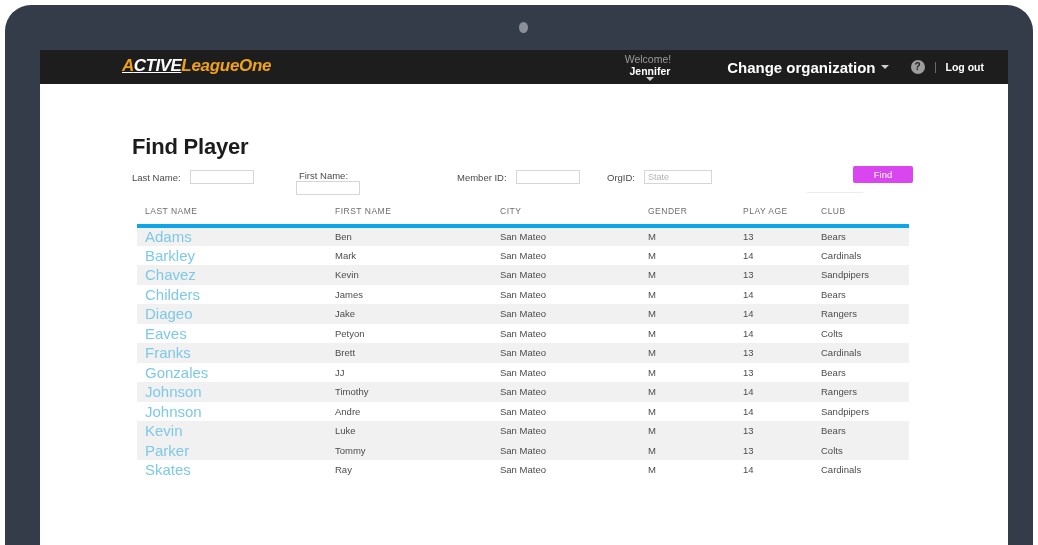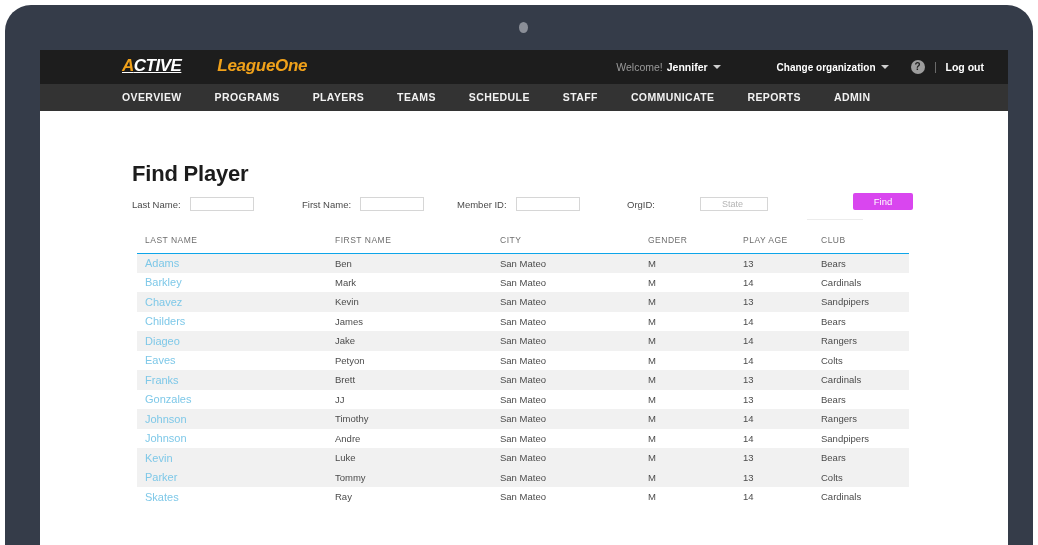--- a/index.html
+++ b/index.html
@@ -49,49 +49,50 @@
     font-size: 17px;
     letter-spacing: -0.3px;
     white-space: nowrap;
   }
   #logo .logo-active {
     color: #ffffff;
     letter-spacing: -0.5px;
     text-decoration: underline;
   }
   #logo .logo-active .logo-a { color: #f0a11a; }
-  #logo .logo-league { color: #f0a11a; font-weight: bold; margin-left: 36px; }
+  #logo .logo-league { color: #f0a11a; font-weight: bold; }
 
   #header-right {
     position: absolute;
     right: 24px; top: 0;
     height: 34px;
     display: flex;
     align-items: center;
     gap: 0px;
     white-space: nowrap;
   }
   .hdr-item {
     color: #d4d4d4;
     font-size: 10.5px;
     display: flex;
     align-items: center;
+    flex-direction: column;
   }
   .hdr-welcome { color: #9a9a9a; font-size: 10.5px; }
   .hdr-user { color: #ffffff; font-weight: bold; font-size: 10.5px; margin-left: 4px; }
   .caret {
     display: inline-block;
     margin-left: 5px;
     width: 0; height: 0;
     border-left: 4px solid transparent;
     border-right: 4px solid transparent;
     border-top: 4px solid #cfcfcf;
   }
   .hdr-org {
-    color: #ffffff; font-weight: bold; font-size: 10px;
+    color: #ffffff; font-weight: bold; font-size: 15px;
     margin-left: 24px; display: flex; align-items: center; padding-left: 32px;
   }
   #help-icon {
     margin-left: 22px;
     width: 14px; height: 14px;
     border-radius: 50%;
     background: #9d9d9d;
     color: #1d1d1d;
     font-size: 10px;
     font-weight: bold;
@@ -160,28 +161,28 @@
     margin-right: 9px;
     white-space: nowrap;
   }
   .field-input {
     width: 64px; height: 14px;
     border: 1px solid #d6d6d6;
     background: #ffffff;
     font-size: 9px;
     font-family: "Liberation Sans", sans-serif;
     color: #333;
-    padding: 0 21px;
+    padding: 0 3px;
     outline: none;
   }
   .field-input::placeholder { color: #b4b4b4; }
   #field-last  { left: 0px; }
-  #field-first { left: 170px; }
+  #field-first { left: 164px; flex-direction: column; }
   #field-member{ left: 325px; }
-  #field-org   { left: 495px; gap: 36px; }
+  #field-org   { left: 475px; }
   #field-org .field-input { width: 68px; }
 
   #faint-line {
     position: absolute;
     left: 675px; top: 22px;
     width: 56px; height: 1px;
     background: #ececec;
   }
 
   #find-button {
@@ -205,38 +206,38 @@
     border-collapse: collapse;
     table-layout: fixed;
   }
   #results-table th {
     text-align: left;
     font-size: 8.5px;
     font-weight: normal;
     color: #6d6d6d;
     letter-spacing: 0.5px;
     padding: 0 0 8px 8px;
-    border-bottom: 1px solid #0ea5e9;
+    border-bottom: 4px solid #0ea5e9;
     height: 22px;
     vertical-align: bottom;
   }
   #results-table td {
     font-size: 9.5px;
     color: #4c4c4c;
     padding: 0 0 0 8px;
     height: 19.5px;
     vertical-align: middle;
     white-space: nowrap;
     overflow: hidden;
   }
   #results-table tbody tr.alt { background: #f1f1f1; }
   #results-table td.lastname a {
     color: #7ec8e8;
     text-decoration: none;
-    font-size: 11px;
+    font-size: 15px;
     margin-top: 17px;
   }
   col.c-last   { width: 190px; }
   col.c-first  { width: 165px; }
   col.c-city   { width: 148px; }
   col.c-gender { width:  95px; }
   col.c-age    { width:  78px; }
   col.c-club   { width:  96px; }
 </style>
 </head>
@@ -261,31 +262,20 @@
         <div class="hdr-org">
           <span>Change organization</span>
           <span class="caret"></span>
         </div>
         <div id="help-icon">?</div>
         <div id="hdr-divider"></div>
         <div id="logout">Log out</div>
       </div>
     </div>
 
-    <div id="nav-bar">
-        <div class="nav-item active">OVERVIEW</div>
-        <div class="nav-item">PROGRAMS</div>
-        <div class="nav-item">PLAYERS</div>
-        <div class="nav-item">TEAMS</div>
-        <div class="nav-item">SCHEDULE</div>
-        <div class="nav-item">STAFF</div>
-        <div class="nav-item">COMMUNICATE</div>
-        <div class="nav-item">REPORTS</div>
-        <div class="nav-item">ADMIN</div>
-      </div>
 
     <div id="page-body">
       <div id="page-title">Find Player</div>
 
       <div id="search-form">
         <div class="field" id="field-last">
           <span class="field-label">Last Name:</span>
           <input class="field-input" type="text" placeholder="" style="">
         </div>
         <div class="field" id="field-first">

